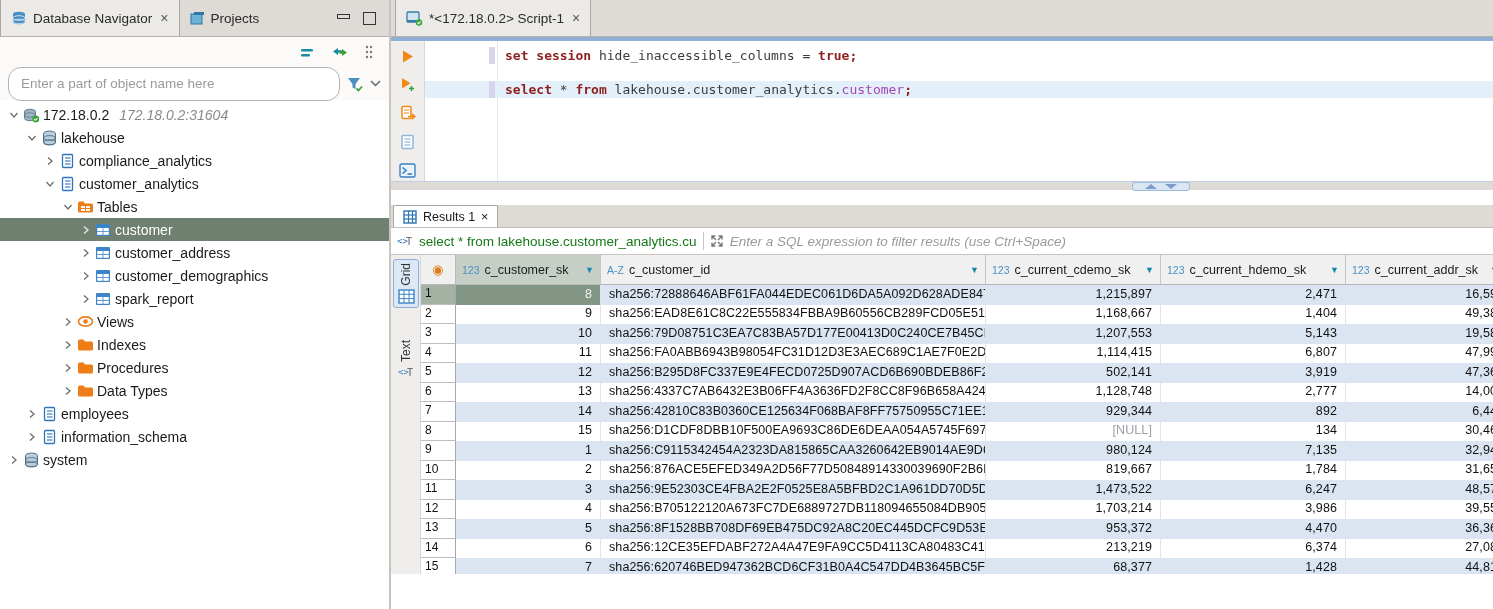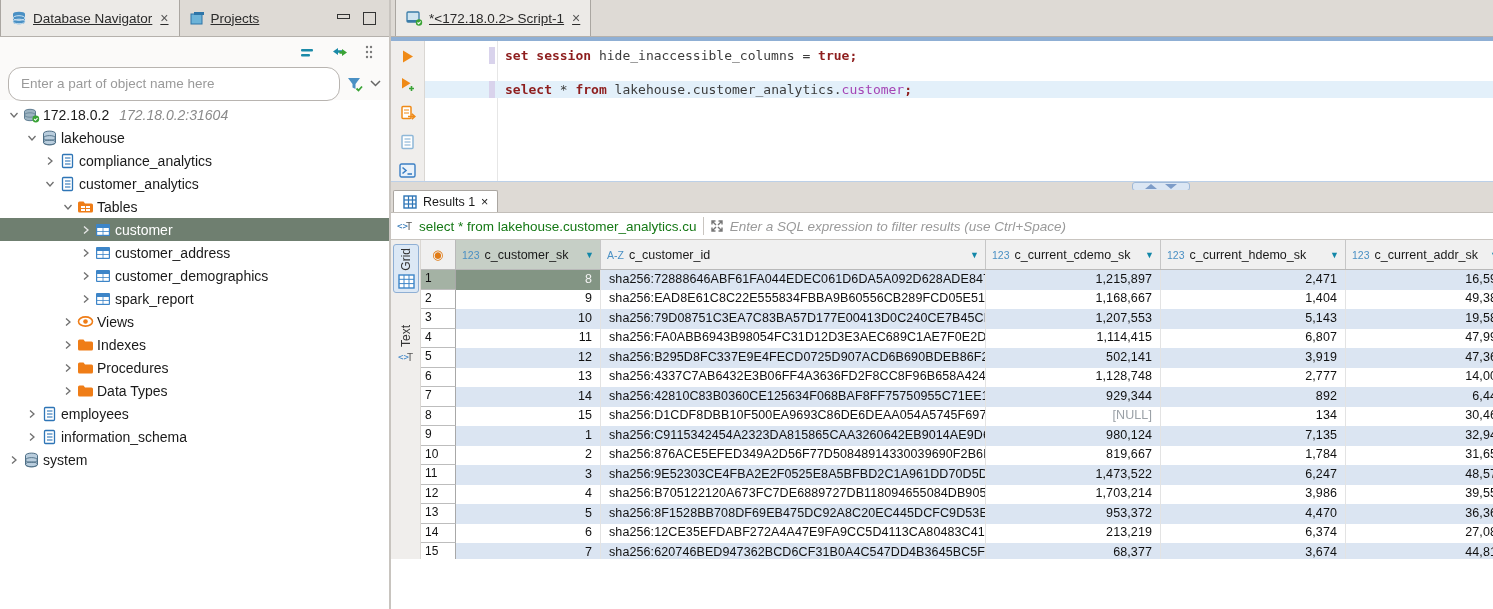--- a/index.html
+++ b/index.html
@@ -2,21 +2,21 @@
 <html><head>
 <meta charset="utf-8">
 <style>
   * { margin:0; padding:0; box-sizing:border-box; }
   html,body { width:1493px; height:609px; overflow:hidden; background:#fff;
     font-family:"Liberation Sans", sans-serif; font-size:13px; color:#1a1a1a; }
   .app { position:relative; width:1493px; height:609px; background:#fff; }
 
   
   .tabstrip { display:flex; align-items:stretch; background:#dedad5; border-bottom:1px solid #b5b1ac; height:37px; }
-  .tab { display:flex; align-items:center; gap:6px; padding:0 10px; font-size:13.5px; color:#2b2b2b; position:relative; cursor:default;text-decoration:underline; }
+  .tab { display:flex; align-items:center; gap:6px; padding:0 10px; font-size:13.5px; color:#2b2b2b; position:relative; cursor:default; }
   .tab.active { background:#eceae7; border-right:1px solid #aaa6a1; border-left:1px solid #aaa6a1; }
   .tab .close { color:#555; font-size:14px; margin-left:2px; }
   .winbtns { margin-left:auto; display:flex; align-items:center; gap:14px; padding:0 14px; }
   .winbtn { width:12px; height:12px; position:relative; }
   .winbtn.min::after { content:""; position:absolute; left:0; top:2px; width:11px; height:3px; border:1px solid #333; background:transparent; }
   .winbtn.max::after { content:""; position:absolute; left:0; top:0; width:11px; height:11px; border:1.5px solid #333; }
 
   
   .left-panel { position:absolute; left:0; top:0; width:391px; height:609px; background:#fff; border-right:2px solid #c8c4bf; }
   .nav-toolbar { height:30px; display:flex; justify-content:flex-end; align-items:center; gap:16px; padding:0 16px; background:#fbfaf9; }
@@ -47,21 +47,21 @@
   .tok-obj { color:#a545b5; }
 
   .sash { height:9px; background:#dedad5; border-top:1px solid #bcd0e8; position:relative; }
   .sash-handle { position:absolute; left:calc(50% + 190px); top:0; width:58px; height:9px; background:#dbe6f3; border:1px solid #9fb9d8; border-radius:3px; display:flex; align-items:center; justify-content:center; gap:8px; }
   .sash-arrow { width:0; height:0; border-left:6px solid transparent; border-right:6px solid transparent; }
   .sash-arrow.up { border-bottom:5px solid #7d9cc8; }
   .sash-arrow.down { border-top:5px solid #7d9cc8; }
 
   
   .results { height:369px; position:relative; }
-  .res-strip { height:23px; background:#dedad5; border-bottom:1px solid #c2beb9; display:flex; }
+  .res-strip { height:23px; background:#dedad5; border-bottom:1px solid #c2beb9; display:flex;margin-top:15px; }
   .res-tab { display:flex; align-items:center; gap:6px; background:#fff; border:1px solid #aaa6a1; border-bottom:none; padding:0 9px; font-size:12.5px; margin-left:2px; border-radius:2px 2px 0 0; }
   .res-filterbar { height:27px; background:#fff; border-bottom:1px solid #c9c5c0; display:flex; align-items:center; padding:0 6px; gap:6px; overflow:hidden; }
   .flt-query { color:#157815; font-size:13.5px; white-space:nowrap; }
   .flt-divider { width:1px; height:18px; background:#c9c5c0; }
   .flt-placeholder { color:#9a9a9a; font-style:italic; font-size:13.5px; white-space:nowrap; }
 
   .res-body { position:relative; height:319px; display:flex; overflow:hidden; }
   .side-strip { width:30px; background:#f0eeec; border-right:1px solid #dad7d3; position:relative; flex:0 0 30px; }
   .side-tab { position:absolute; left:2px; width:26px; display:flex; flex-direction:column; align-items:center; gap:3px; padding:3px 0; border-radius:3px; }
   .side-tab .vlabel { writing-mode:vertical-rl; transform:rotate(180deg); font-size:12px; color:#333; }
@@ -690,21 +690,21 @@
                 <div class="g-cell" style="width: 385px;">sha256:12CE35EFDABF272A4A47E9FA9CC5D4113CA80483C41D17C8</div>
                 <div class="g-cell right" style="width: 175px;">213,219</div>
                 <div class="g-cell right" style="width: 185px;">6,374</div>
                 <div class="g-cell right" style="width: 160px;">27,08</div>
               </div>
               <div class="g-row alt">
                 <div class="g-num" style="width: 35px;">15</div>
                 <div class="g-cell right" style="width: 145px;">7</div>
                 <div class="g-cell" style="width: 385px;">sha256:620746BED947362BCD6CF31B0A4C547DD4B3645BC5F0B10</div>
                 <div class="g-cell right" style="width: 175px;">68,377</div>
-                <div class="g-cell right" style="width: 185px;">3,674</div>
+                <div class="g-cell right" style="width: 185px;">1,428</div>
                 <div class="g-cell right" style="width: 160px;">44,81</div>
               </div>
             </div>
         </div>
       </div>
     </div>
   </div>
 </div>
 
 </body></html>

